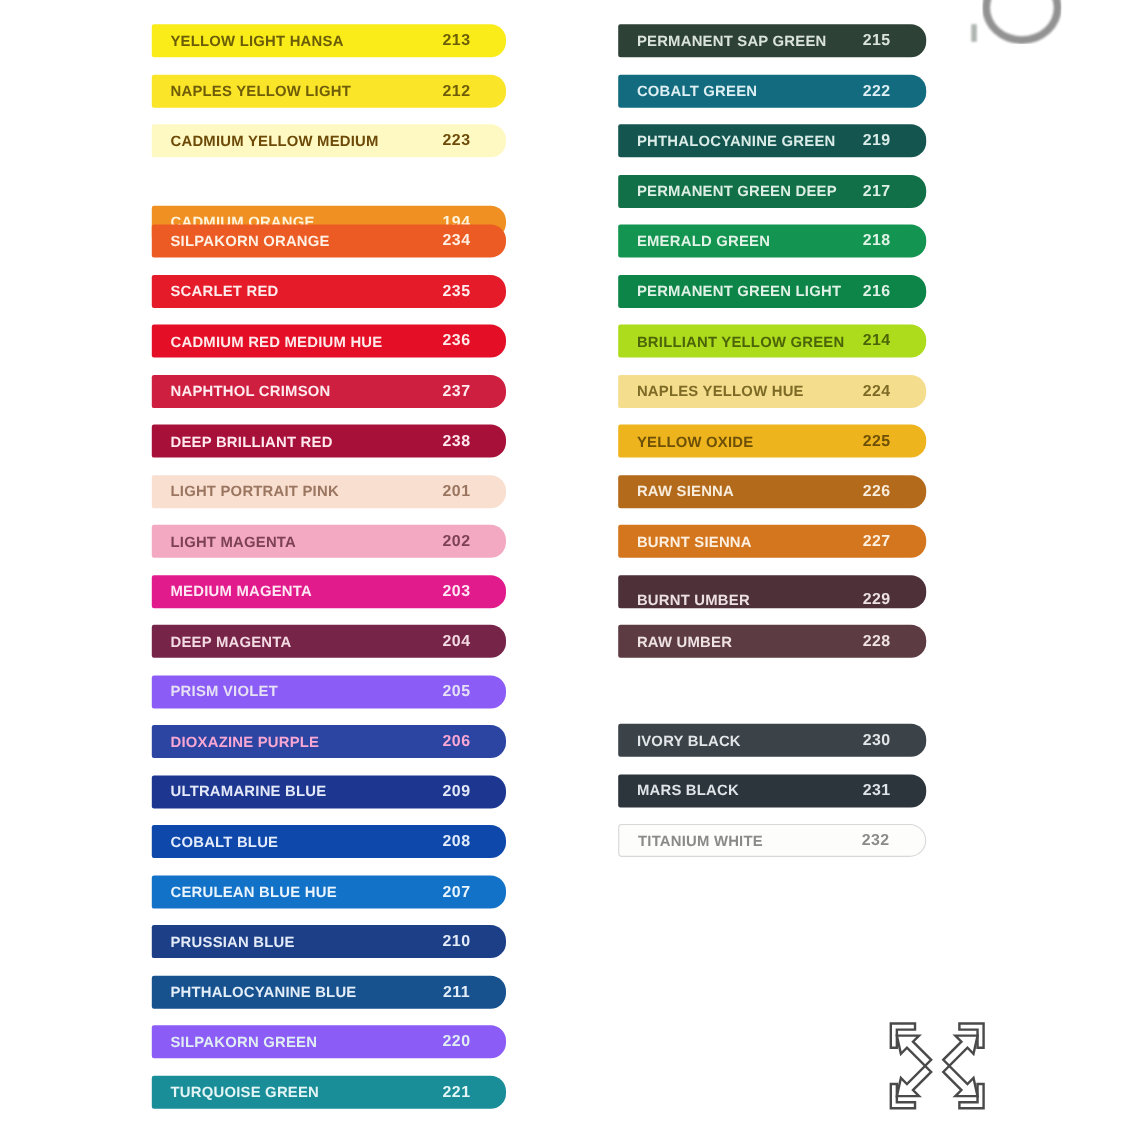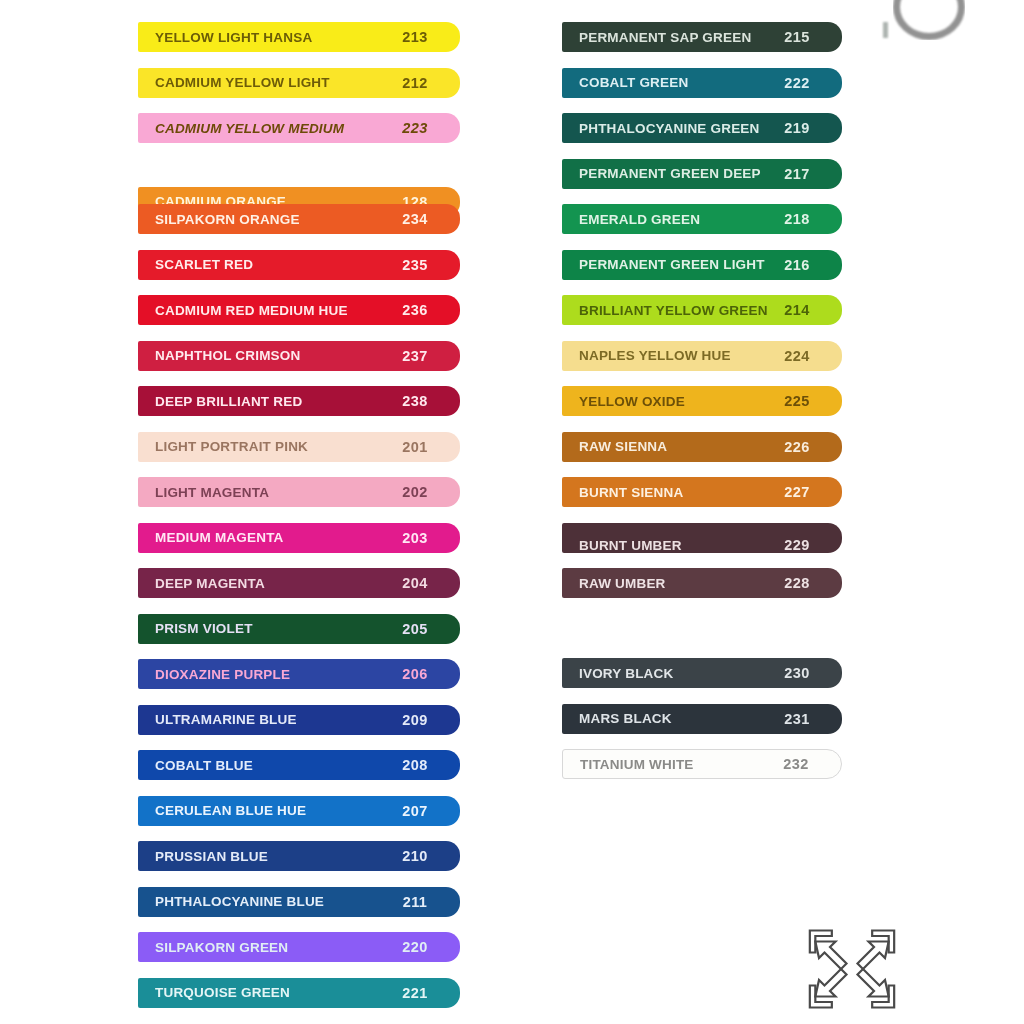--- a/index.html
+++ b/index.html
@@ -108,30 +108,30 @@
 
 <div id="chart-sheet">
 
   <div class="swatch-column" id="column-left">
       <div class="swatch-group" style="top: 0px;">
         <div class="swatch-row" style="top: 22px; background: rgb(249, 236, 24); color: rgb(107, 93, 7);">
           <span class="swatch-name">YELLOW LIGHT HANSA</span>
           <span class="swatch-code">213</span>
         </div>
         <div class="swatch-row" style="top: 67.5px; background: rgb(250, 229, 40); color: rgb(110, 92, 8);">
-          <span class="swatch-name">CADMIUM YELLOW LIGHT</span>
+          <span class="swatch-name">NAPLES YELLOW LIGHT</span>
           <span class="swatch-code">212</span>
         </div>
-        <div class="swatch-row" style="top: 113px; background: #f9a8d4; color: rgb(109, 74, 8); font-style: italic;">
+        <div class="swatch-row" style="top: 113px; background: #fef9c3; color: rgb(109, 74, 8);">
           <span class="swatch-name">CADMIUM YELLOW MEDIUM</span>
           <span class="swatch-code">223</span>
         </div>
         <div class="swatch-row" style="top: 158.5px; background: rgb(240, 144, 34); color: rgb(255, 243, 220); margin-top: 28px;">
           <span class="swatch-name">CADMIUM ORANGE</span>
-          <span class="swatch-code">128</span>
+          <span class="swatch-code">194</span>
         </div>
         <div class="swatch-row" style="top: 204px; background: rgb(236, 91, 35); color: rgb(255, 240, 228);">
           <span class="swatch-name">SILPAKORN ORANGE</span>
           <span class="swatch-code">234</span>
         </div>
         <div class="swatch-row" style="top: 249.5px; background: rgb(229, 27, 42); color: rgb(255, 236, 236);">
           <span class="swatch-name">SCARLET RED</span>
           <span class="swatch-code">235</span>
         </div>
         <div class="swatch-row" style="top: 295px; background: rgb(228, 15, 39); color: rgb(255, 234, 234);">
@@ -155,21 +155,21 @@
           <span class="swatch-code">202</span>
         </div>
         <div class="swatch-row" style="top: 522.5px; background: rgb(226, 27, 141); color: rgb(255, 231, 244);">
           <span class="swatch-name">MEDIUM MAGENTA</span>
           <span class="swatch-code">203</span>
         </div>
         <div class="swatch-row" style="top: 568px; background: rgb(119, 36, 73); color: rgb(243, 219, 227);">
           <span class="swatch-name">DEEP MAGENTA</span>
           <span class="swatch-code">204</span>
         </div>
-        <div class="swatch-row" style="top: 613.5px; background: #14532d; color: rgb(229, 224, 245);">
+        <div class="swatch-row" style="top: 613.5px; background: #8b5cf6; color: rgb(229, 224, 245);">
           <span class="swatch-name">PRISM VIOLET</span>
           <span class="swatch-code">205</span>
         </div>
         <div class="swatch-row" style="top: 659px; background: rgb(44, 69, 163); color: #f9a8d4;">
           <span class="swatch-name">DIOXAZINE PURPLE</span>
           <span class="swatch-code">206</span>
         </div>
         <div class="swatch-row" style="top: 704.5px; background: rgb(29, 55, 145); color: rgb(228, 233, 248);">
           <span class="swatch-name">ULTRAMARINE BLUE</span>
           <span class="swatch-code">209</span>

